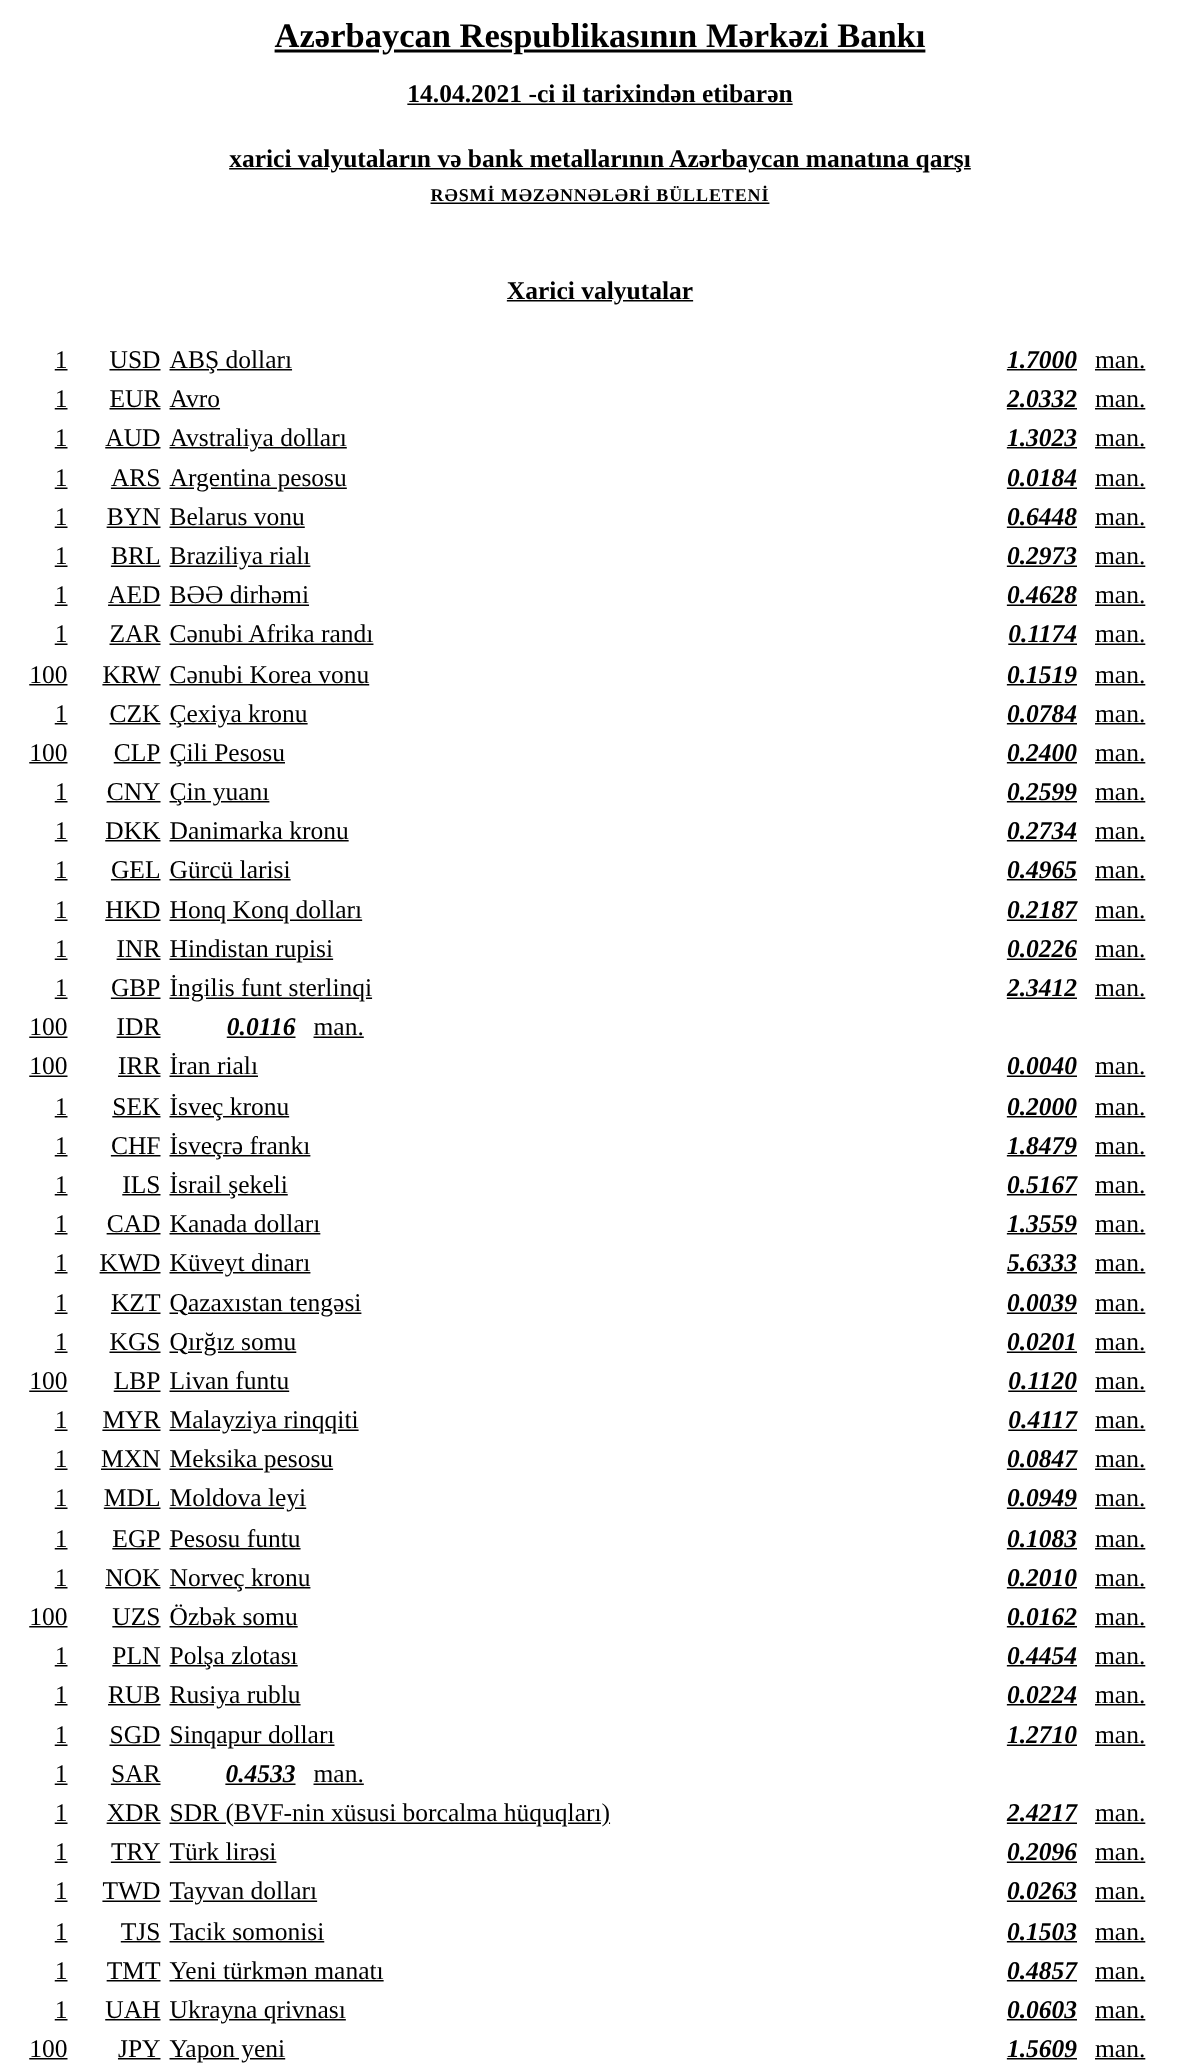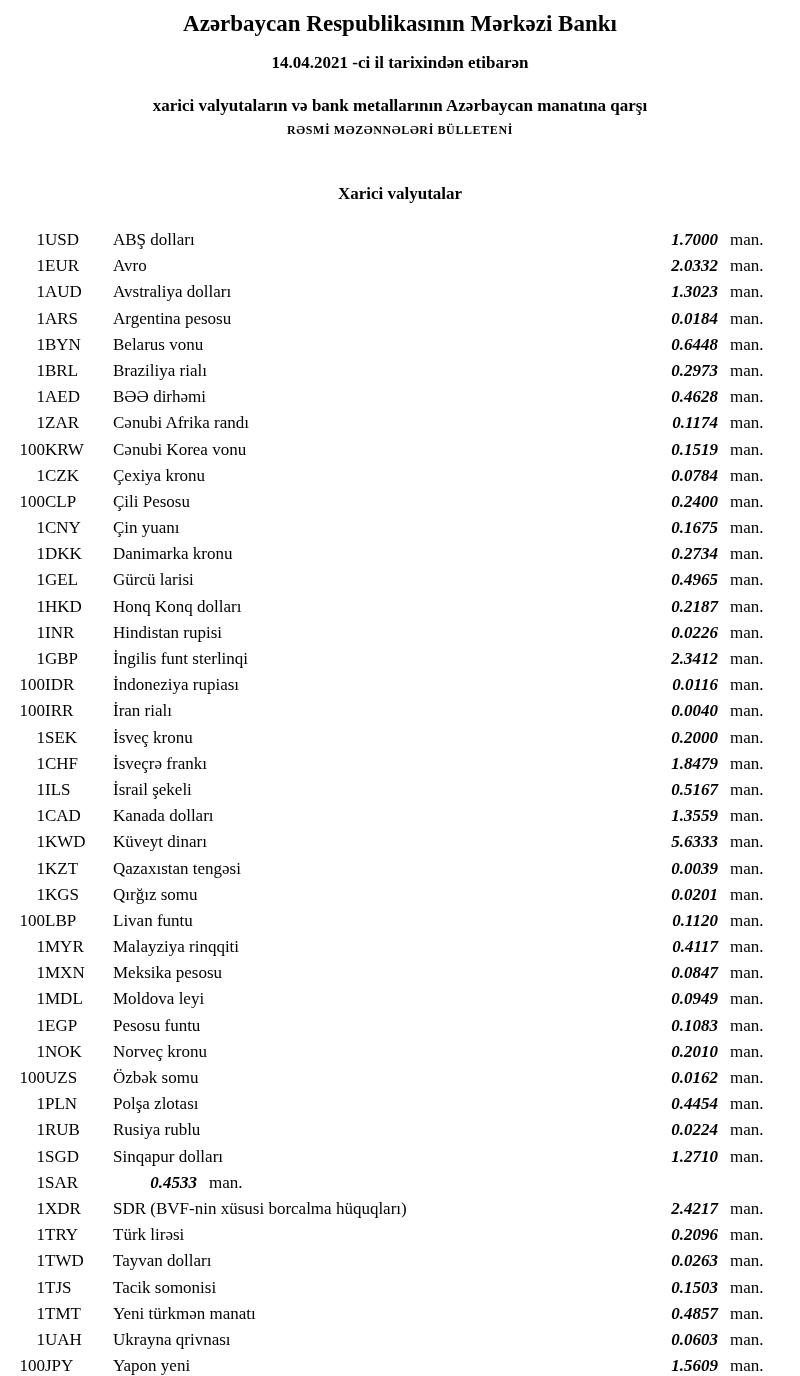--- a/index.html
+++ b/index.html
@@ -8,20 +8,21 @@
     height: 1376px;
     background: #ffffff;
     color: #000000;
     font-family: "Liberation Serif", "DejaVu Serif", serif;
     overflow: hidden;
   }
   .page {
     width: 800px;
     height: 1376px;
     padding-top: 10px;
+    text-decoration: underline;
   }
   .header { text-align: center; }
   .title {
     font-size: 23px;
     font-weight: bold;
     line-height: 28px;
   }
   .date-line {
     margin-top: 15px;
     font-size: 17px;
@@ -53,21 +54,21 @@
     font-size: 17px;
     line-height: 26.2px;
     padding-right: 30px;
   }
   .qty {
     flex: 0 0 45px;
     text-align: right;
   }
   .code {
     flex: 0 0 62px;
-    text-align: left;
+    text-align: right;
   }
   .name {
     flex: 1 1 auto;
     text-align: left;
     padding-left: 6px;
     white-space: nowrap;
     overflow: hidden;
   }
   .rate {
     flex: 0 0 90px;
@@ -180,21 +181,21 @@
       <span class="code">CLP</span>
       <span class="name">Çili Pesosu</span>
       <span class="rate">0.2400</span>
       <span class="unit">man.</span>
     </div>
 
     <div class="rate-row">
       <span class="qty">1</span>
       <span class="code">CNY</span>
       <span class="name">Çin yuanı</span>
-      <span class="rate">0.1675</span>
+      <span class="rate">0.2599</span>
       <span class="unit">man.</span>
     </div>
 
     <div class="rate-row">
       <span class="qty">1</span>
       <span class="code">DKK</span>
       <span class="name">Danimarka kronu</span>
       <span class="rate">0.2734</span>
       <span class="unit">man.</span>
     </div>
@@ -227,21 +228,20 @@
       <span class="qty">1</span>
       <span class="code">GBP</span>
       <span class="name">İngilis funt sterlinqi</span>
       <span class="rate">2.3412</span>
       <span class="unit">man.</span>
     </div>
 
     <div class="rate-row">
       <span class="qty">100</span>
       <span class="code">IDR</span>
-      <span class="name">İndoneziya rupiası</span>
       <span class="rate">0.0116</span>
       <span class="unit">man.</span>
     </div>
 
     <div class="rate-row">
       <span class="qty">100</span>
       <span class="code">IRR</span>
       <span class="name">İran rialı</span>
       <span class="rate">0.0040</span>
       <span class="unit">man.</span>

